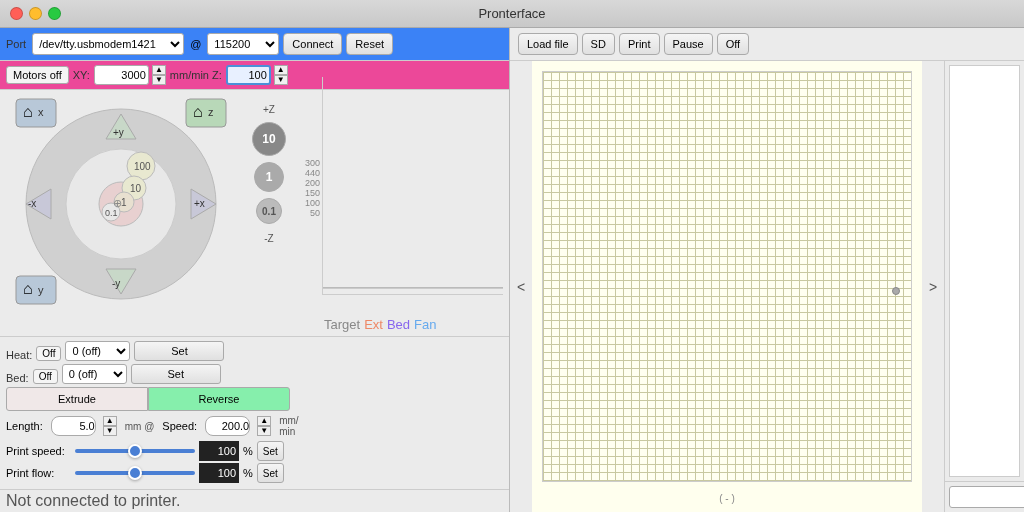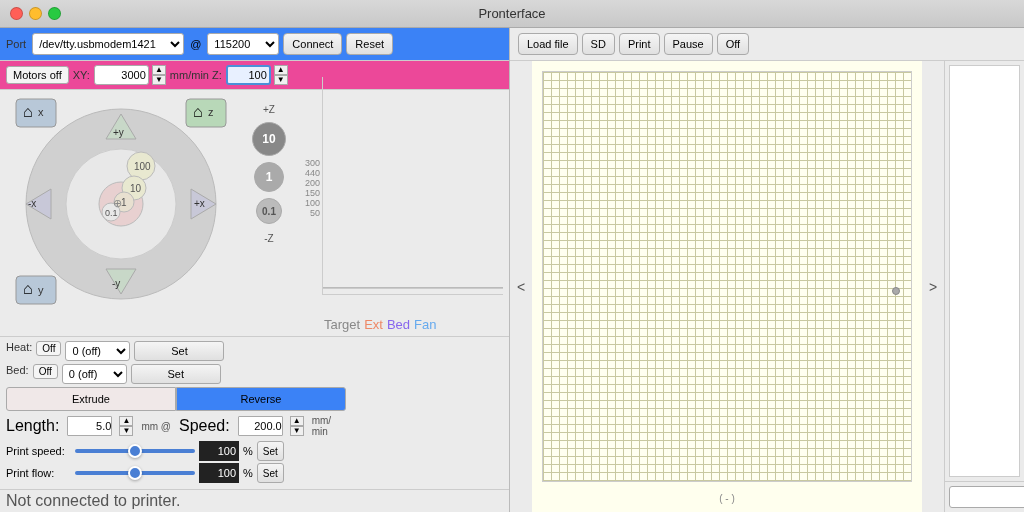--- a/index.html
+++ b/index.html
@@ -174,21 +174,21 @@
       justify-content: center;
     }
 
     
     .bottom-controls {
       border-top: 1px solid #ccc;
       padding: 4px 6px;
     }
     .heat-bed-row {
       display: flex;
-      align-items: flex-start;
+      align-items: flex-end;
       gap: 4px;
       margin-bottom: 3px;
     }
     .small-label { font-size: 11px; color: #333; }
     .off-btn {
       font-size: 10px;
       padding: 1px 5px;
       border: 1px solid #aaa;
       border-radius: 3px;
       background: #f5f5f5;
@@ -210,34 +210,34 @@
       margin-bottom: 4px;
     }
     .extrude-btn, .reverse-btn {
       flex: 1;
       height: 24px;
       font-size: 11px;
       border: 1px solid #aaa;
       cursor: pointer;
     }
     .extrude-btn { background: #f0e8e8; border-radius: 3px 0 0 3px; }
-    .reverse-btn { background: #3b82f6; border-radius: 0 3px 3px 0; }
+    .reverse-btn { background: #86efac; border-radius: 0 3px 3px 0; }
 
     .length-speed-row {
       display: flex;
       align-items: center;
       gap: 8px;
       margin-bottom: 4px;
     }
-    .ls-label { font-size: 16px; }
+    .ls-label { font-size: 11px; }
     .ls-input {
       width: 45px;
       height: 20px;
       border: 1px solid #aaa;
-      border-radius: 1px;
+      border-radius: 8px;
       font-size: 11px;
       text-align: right;
     }
     .ls-unit { font-size: 10px; color: #555; }
 
     .speed-flow-row {
       display: flex;
       align-items: center;
       gap: 4px;
       margin-bottom: 2px;
@@ -551,21 +551,21 @@
 
       <div class="heat-bed-row">
         <span class="small-label">Bed:</span>
         <button class="off-btn">Off</button>
         <select class="temp-select">
           <option>0 (off)</option>
         </select>
         <button class="set-btn">Set</button>
       </div>
 
-      <div class="extrude-row" style="width:340px;border-radius:11px;">
+      <div class="extrude-row" style="width:284px;border-radius:11px;">
         <button class="extrude-btn">Extrude</button>
         <button class="reverse-btn">Reverse</button>
       </div>
 
       <div class="length-speed-row">
         <span class="ls-label">Length:</span>
         <input class="ls-input" type="text" value="5.0" style="">
         <div class="spin-btns">
           <div class="spin-btn">▲</div>
           <div class="spin-btn">▼</div>

